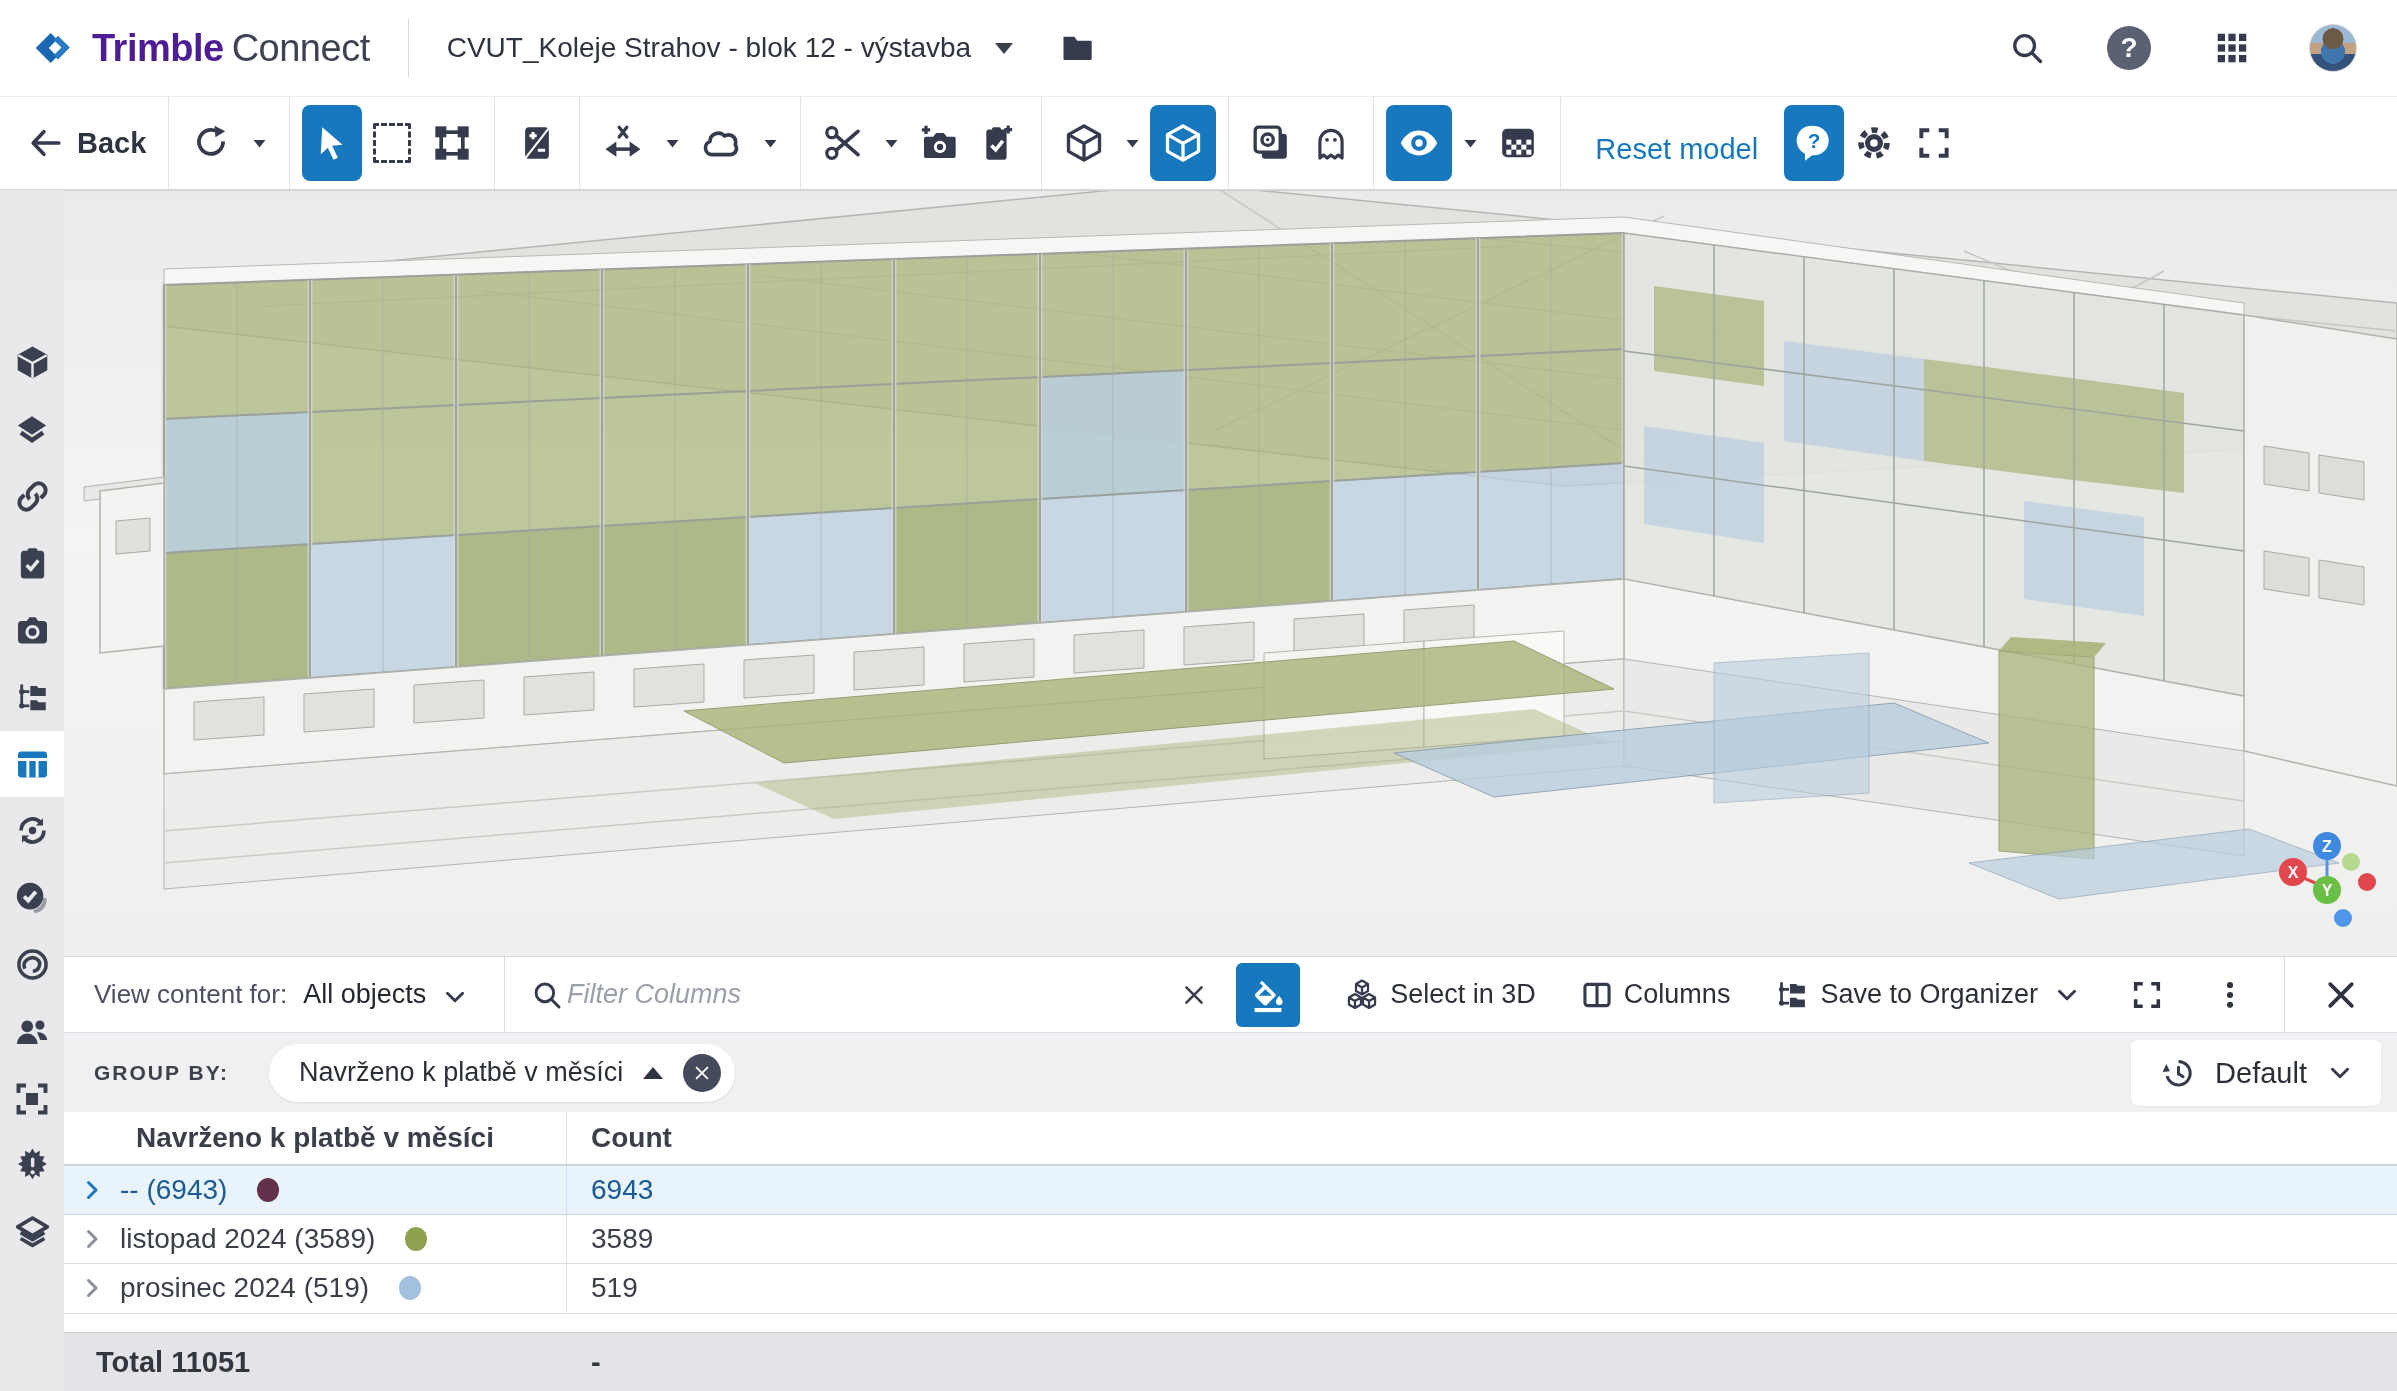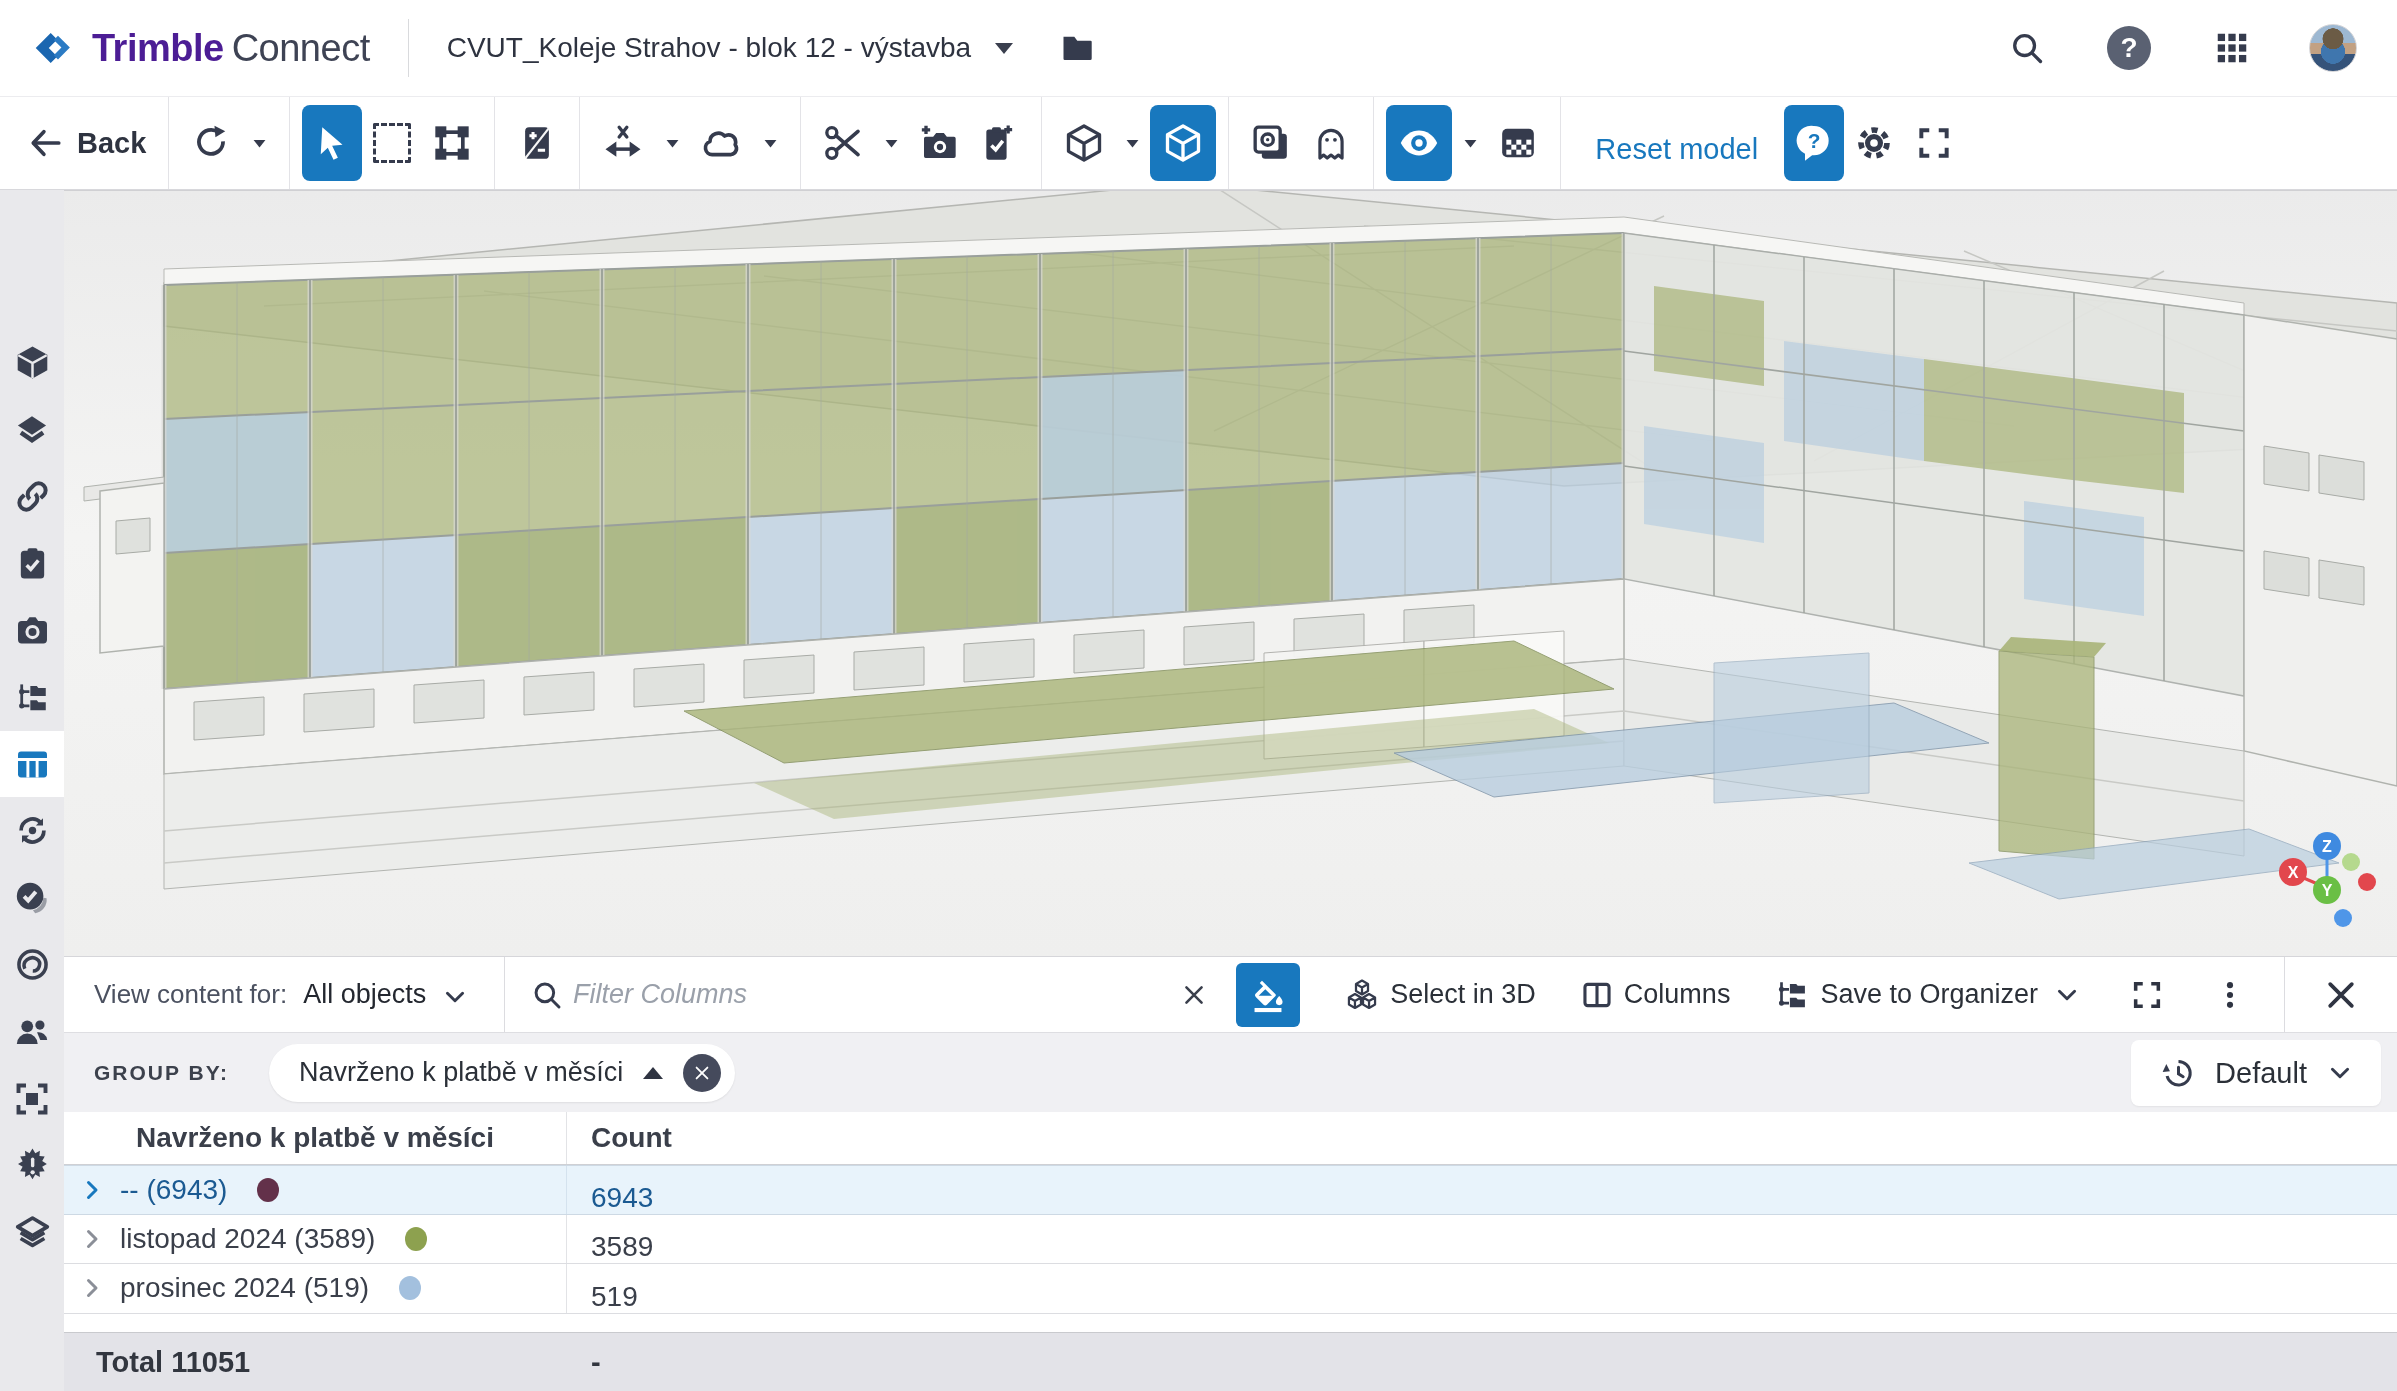--- a/index.html
+++ b/index.html
@@ -55,21 +55,21 @@
   .viewport{height:766px;position:relative;background:linear-gradient(180deg,#ebebeb 0%,#f4f4f3 45%,#efefee 100%);border-top:1px solid #d0d0d3;overflow:hidden}
   .gizmo{position:absolute;right:6px;bottom:10px}
 
   
   .panel{flex:1;display:flex;flex-direction:column;background:#fff;min-height:0}
   .content-bar{height:76px;display:flex;align-items:center;border-top:1px solid #d6d6da;background:#fff}
   .vc-zone{display:flex;align-items:center;padding-left:30px;width:440px;flex:none}
   .vc-label{font-size:26px;color:#4b5160;white-space:nowrap}
   .vc-value{font-size:27px;color:#23272f;margin-left:16px;white-space:nowrap;display:flex;align-items:flex-end;gap:16px;cursor:pointer}
   .search-zone{flex:1;align-self:stretch;border-left:1px solid #dcdce0;display:flex;align-items:center;padding:0 10px 0 26px;min-width:0}
-  .search-input{flex:1;border:none;outline:none;font-size:27px;font-style:italic;color:#404040;margin-left:10px;min-width:60px;background:transparent;font-family:inherit}
+  .search-input{flex:1;border:none;outline:none;font-size:27px;font-style:italic;color:#404040;margin-left:4px;min-width:60px;background:transparent;font-family:inherit}
   .search-input::placeholder{color:#9aa0aa;font-style:italic}
   .clear-x{padding:0 18px;cursor:pointer;color:#3a3f4c}
   .bucket-btn{width:64px;height:64px;border-radius:6px;background:var(--accent);display:flex;align-items:center;justify-content:center;flex:none;cursor:pointer}
   .pbtn{display:flex;align-items:center;gap:10px;font-size:27px;color:#2b3038;margin-left:44px;white-space:nowrap;cursor:pointer}
   .pbtn .chev{margin-left:6px}
   .icon-only{margin-left:50px;cursor:pointer;color:#2f3442}
   .cb-div{width:1px;align-self:stretch;background:#dcdce0;margin-left:38px}
   .close-x{padding:0 38px;cursor:pointer;color:#2f3442}
 
   .groupby-row{height:80px;background:var(--groupby-bg);border-top:1px solid #dedee2;display:flex;align-items:center;padding-left:30px;position:relative}
@@ -79,21 +79,21 @@
   .chip-caret{width:0;height:0;border-left:10px solid transparent;border-right:10px solid transparent;border-bottom:12px solid #2f3442}
   .chip-x{width:38px;height:38px;border-radius:50%;background:#454a5c;color:#fff;display:flex;align-items:center;justify-content:center;cursor:pointer}
   .preset-card{position:absolute;right:16px;top:7px;height:66px;background:#fff;border-radius:8px;display:flex;align-items:center;gap:20px;padding:0 28px;box-shadow:0 1px 2px rgba(0,0,0,.06);cursor:pointer}
   .preset-text{font-size:29px;color:#2b3038}
 
   
   .grid{flex:1;display:flex;flex-direction:column;min-height:0}
   .thead{height:58px;display:flex;align-items:center;background:#fff;border-bottom:1px solid #cfd0d4;font-weight:bold;font-size:28px;color:#3a3f4a}
   .col1{width:503px;flex:none;text-align:center;border-right:1px solid #e2e3e6;align-self:stretch;display:flex;align-items:center;justify-content:center}
   .col2{padding-left:24px}
-  .trow{height:54px;display:flex;align-items:flex-end;border-bottom:1px solid var(--row-border);font-size:28px;color:#3a3f4a;background:#fff;cursor:pointer}
+  .trow{height:54px;display:flex;align-items:center;border-bottom:1px solid var(--row-border);font-size:28px;color:#3a3f4a;background:#fff;cursor:pointer}
   .trow .col1{justify-content:flex-start;text-align:left;padding-left:16px;gap:16px;border-right:1px solid #e2e3e6}
   .trow.selected{background:var(--selected-row-bg);color:var(--selected-row-text);border-top:1px solid #cdd9e4;border-bottom:1px solid #cdd9e4}
   .trow.selected .chev-r{color:var(--accent)}
   .trow.selected .col1{border-right-color:#d4e2ee}
   .chev-r{color:#8b8f98;flex:none}
   .dot{width:22px;height:24px;border-radius:50%;margin-left:14px;flex:none}
   .row-label{white-space:nowrap}
   .spacer-row{height:20px;background:#fff}
   .total-row{height:60px;background:var(--total-bg);border-top:1px solid #c9cace;display:flex;align-items:flex-end;font-size:29px;font-weight:bold;color:#32363f}
   .total-row .col1{justify-content:flex-start;padding-left:32px;border-right:none;align-items:center}

